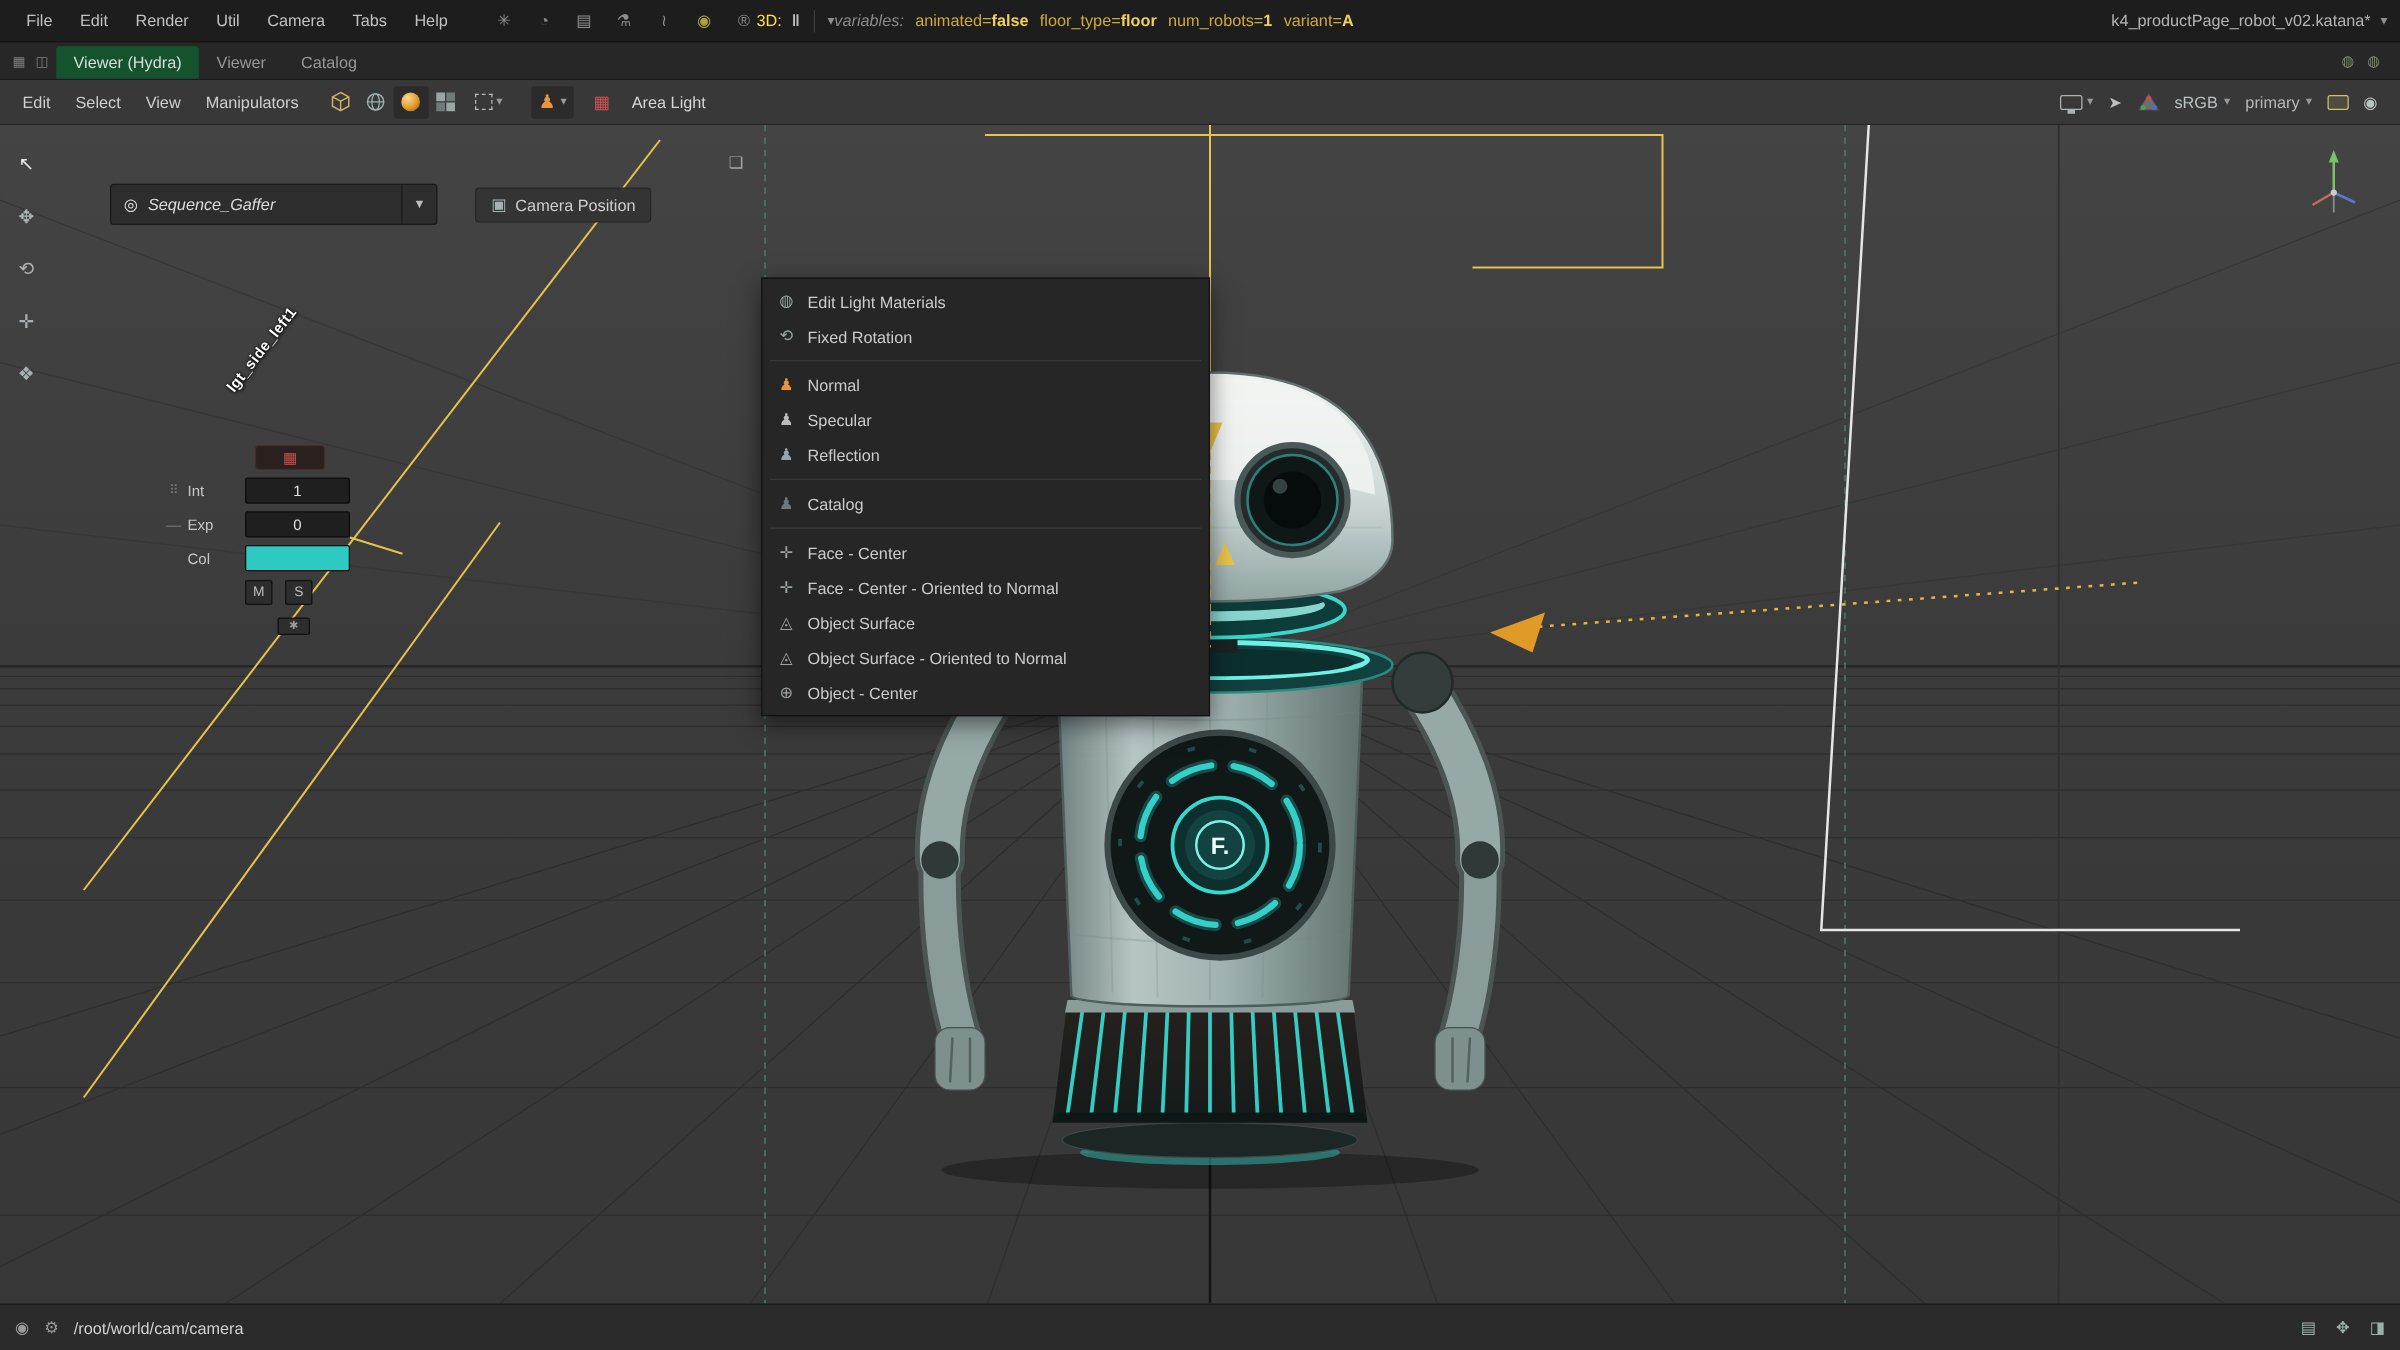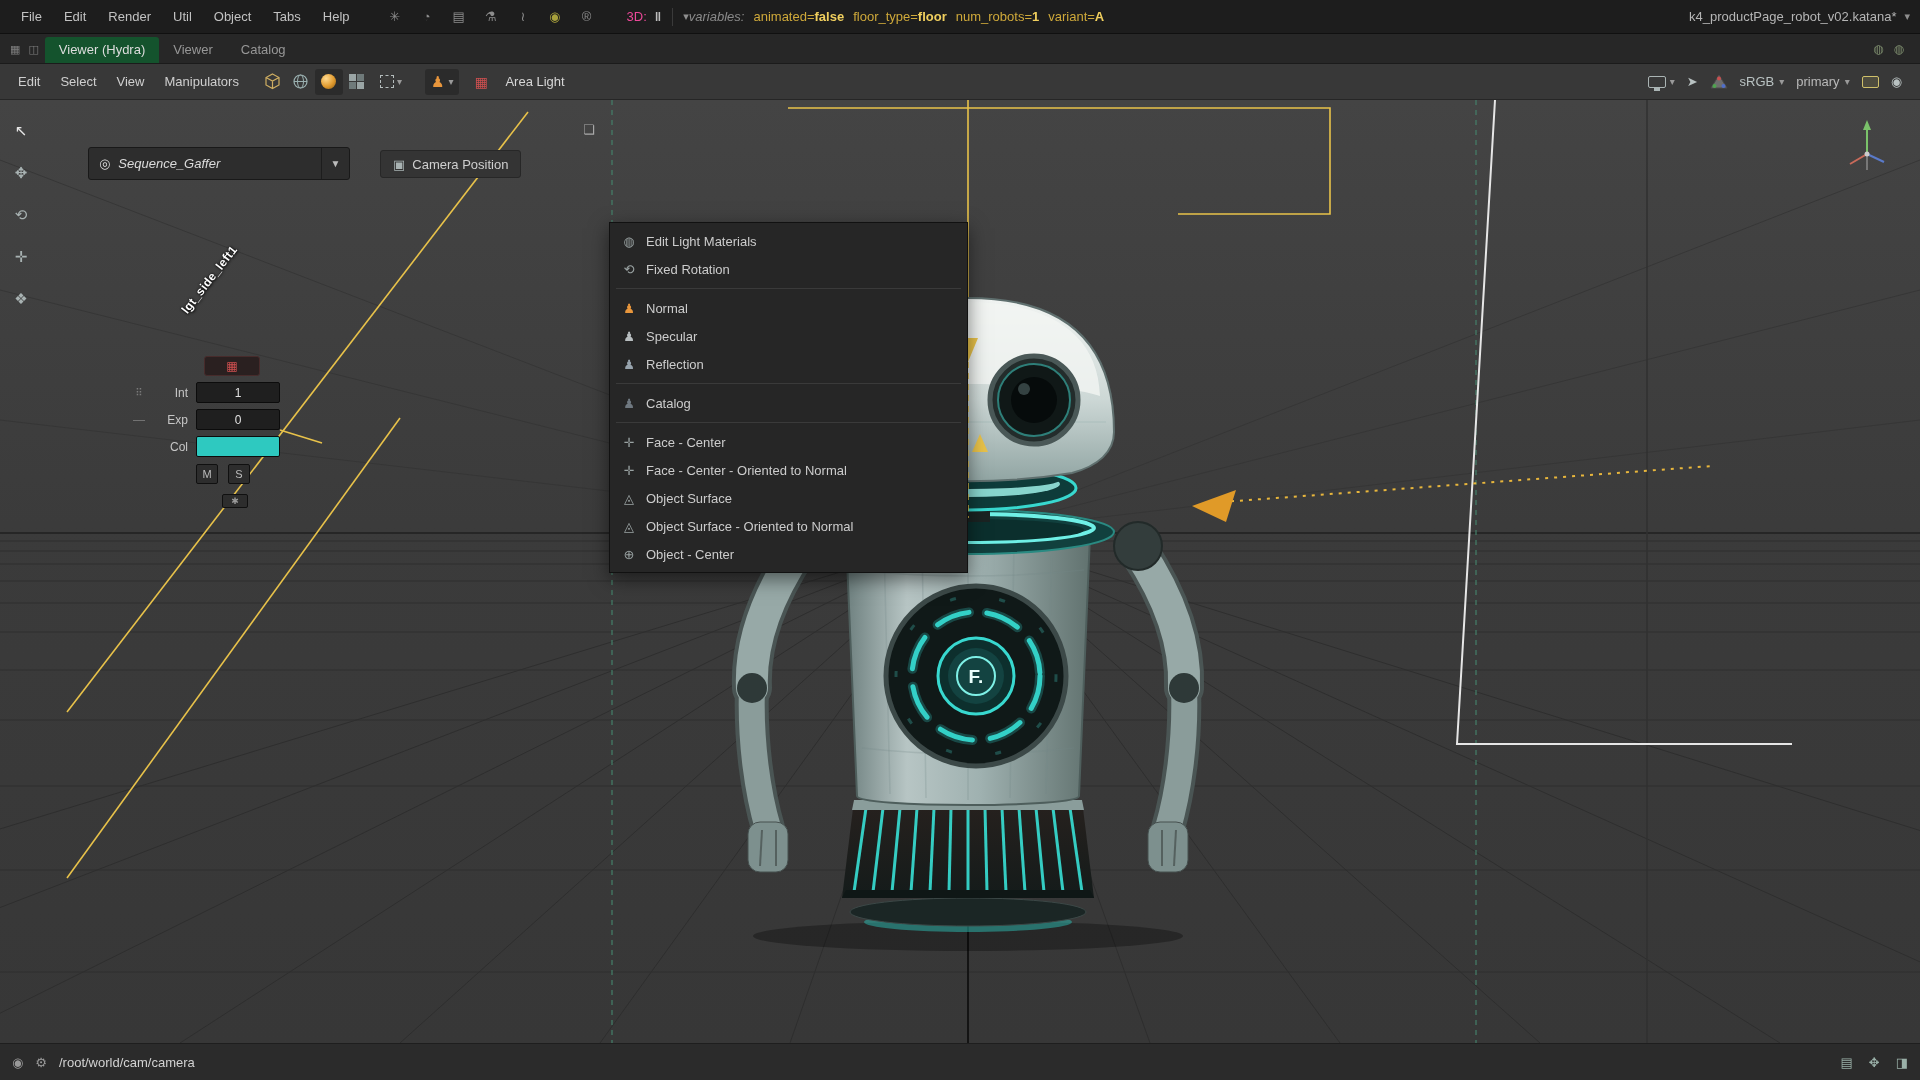--- a/index.html
+++ b/index.html
@@ -5,21 +5,21 @@
   * { margin:0; padding:0; box-sizing:border-box; }
   html,body { width:1920px; height:1080px; background:#1c1c1c; overflow:hidden; }
   body { font-family:"Liberation Sans","DejaVu Sans",sans-serif; font-size:13px; color:#c8c8c8; user-select:none; }
   .app { position:relative; width:1920px; height:1080px; background:#1c1c1c; }
 
   
   .menubar { position:absolute; left:0; top:0; width:1920px; height:34px; background:#1d1d1d; border-bottom:1px solid #101010; display:flex; align-items:center; padding:0 10px; }
   .mb-item { padding:0 11px; line-height:34px; color:#c2c2c2; cursor:default; }
   .mb-icons { display:flex; align-items:center; gap:16px; margin-left:26px; color:#8d8d8d; font-size:13px; }
   .mb-icons .ic { width:16px; text-align:center; }
-  .mb-mode { margin-left:32px; color:#ec4899; }
+  .mb-mode { margin-left:2px; color:#fde047; }
   .mb-pause { margin-left:8px; color:#bdbdbd; font-weight:bold; letter-spacing:1px; }
   .mb-sep { width:1px; height:18px; background:#3a3a3a; margin:0 10px; }
   .mb-caret { color:#8f8f8f; font-size:11px; }
   .mb-vars { display:flex; align-items:center; gap:9px; margin-left:0; white-space:nowrap; }
   .mb-vars .vlabel { font-style:italic; color:#8a8a8a; }
   .mb-vars .vkey { color:#cfa93a; }
   .mb-vars .vval { color:#f0cf5e; font-weight:bold; }
   .mb-title { margin-left:auto; display:flex; align-items:center; gap:8px; color:#b5b5b5; }
 
   
@@ -63,21 +63,21 @@
 
   .left-tools { position:absolute; left:6px; top:16px; display:flex; flex-direction:column; gap:12px; }
   .left-tools .lt { width:30px; height:30px; display:flex; align-items:center; justify-content:center; color:#a8b2b2; font-size:15px; border-radius:3px; }
   .left-tools .lt.first { color:#e6e6e6; }
 
   .light-label { position:absolute; left:184px; top:205px; transform:rotate(-52deg); transform-origin:0 50%; color:#ffffff; font-weight:bold; font-size:12px; text-shadow:0 1px 3px #000, 0 0 2px #000; letter-spacing:.4px; }
 
   
   .light-panel { position:absolute; left:128px; top:252px; display:grid; grid-template-columns:22px 46px 96px; grid-auto-rows:27px; align-items:center; font-size:12px; color:#c6c6c6; }
   .lp-icon { text-align:center; color:#7a7a7a; font-size:10px; }
-  .lp-label { text-align:right; padding-right:8px; }
+  .lp-label { text-align:left; padding-right:8px; }
   .lp-box { width:84px; height:21px; background:#1f1f1f; border:1px solid #0c0c0c; border-radius:2px; color:#e0e0e0; display:flex; align-items:center; justify-content:center; }
   .lp-red-btn { width:56px; height:20px; margin-left:8px; background:#2a2020; border:1px solid #472b2b; border-radius:3px; display:flex; align-items:center; justify-content:center; }
   .lp-ms { display:flex; gap:10px; }
   .lp-ms .msbtn { width:22px; height:20px; background:#2d2d2d; border:1px solid #101010; border-radius:2px; color:#bdbdbd; font-size:11px; display:flex; align-items:center; justify-content:center; }
   .lp-star { width:26px; height:14px; margin-left:26px; background:#2d2d2d; border:1px solid #101010; border-radius:2px; color:#9a9a9a; font-size:9px; display:flex; align-items:center; justify-content:center; }
 
   
   .menu { position:absolute; left:609px; top:122px; width:359px; background:#262626; border:1px solid #111111; box-shadow:0 6px 18px rgba(0,0,0,.5); padding:4px 0; z-index:60; }
   .mi { height:28px; display:flex; align-items:center; padding:0 10px 0 8px; color:#cccccc; }
   .mic { width:22px; text-align:center; margin-right:6px; color:#9aa3a3; font-size:13px; }
@@ -98,21 +98,21 @@
 </head>
 <body>
 
 <div class="app">
 
   <div class="menubar">
     <div class="mb-item">File</div>
     <div class="mb-item">Edit</div>
     <div class="mb-item">Render</div>
     <div class="mb-item">Util</div>
-    <div class="mb-item">Object</div>
+    <div class="mb-item">Camera</div>
     <div class="mb-item">Tabs</div>
     <div class="mb-item">Help</div>
     <div class="mb-icons">
       <span class="ic">✳</span>
       <span class="ic">◔</span>
       <span class="ic">▤</span>
       <span class="ic">⚗</span>
       <span class="ic">≀</span>
       <span class="ic" style="color:#a9a23c">◉</span>
       <span class="ic">®</span>

